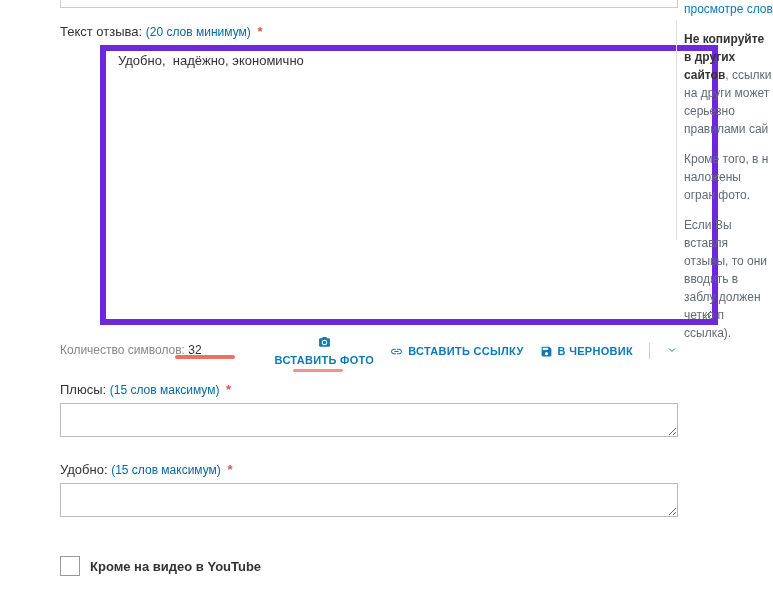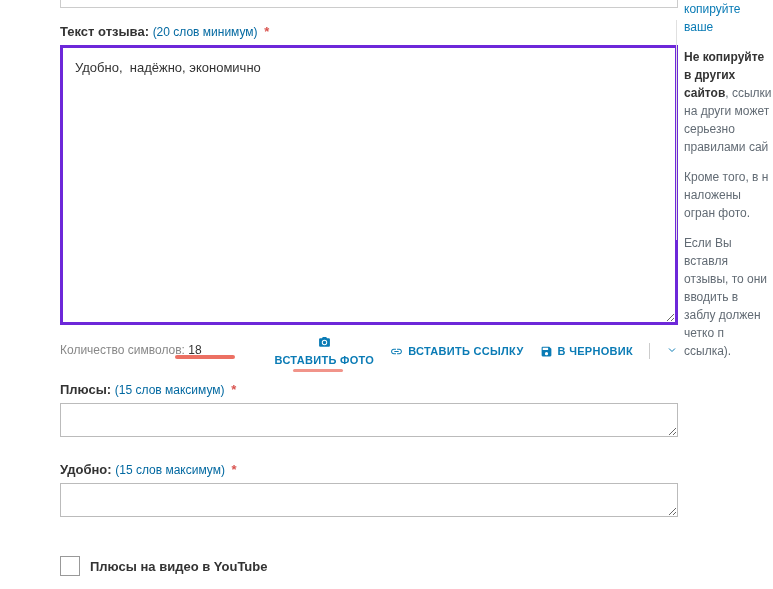--- a/index.html
+++ b/index.html
@@ -32,21 +32,21 @@
       border: 1px solid #ccc;
       border-top: none;
       background: #fff;
     }
     .section-label {
       font-size: 13px;
       color: #333;
       margin-bottom: 6px;
     }
     .section-label .bold {
-      font-weight: bold;
+      font-weight: normal;
       margin-top: 48px;
     }
     .section-label .hint {
       color: #0369a1;
       font-weight: normal;
       font-size: 12px;
     }
     .required {
       color: #d9534f;
       font-weight: bold;
@@ -54,27 +54,28 @@
     }
     .review-section {
       position: absolute;
       top: 24px;
       left: 0;
       width: 100%;
     }
     .textarea-main {
       width: 100%;
       height: 280px;
-      border: 3px solid #6d28d9;
-      padding: 12px 12px;
+      border: 6px solid #6d28d9;
+      padding: 2px 12px;
       font-size: 13px;
       color: #333;
       resize: both;
       font-family: Arial, sans-serif;
       outline: none;
+      margin-left: 40px;
     }
     .toolbar-row {
       display: flex;
       align-items: center;
       margin-top: 8px;
       font-size: 12px;
     }
     .char-count {
       color: #888;
       font-size: 12px;
@@ -228,21 +229,21 @@
       <span class="bold">Текст отзыва:</span>
       <span class="hint">(20 слов минимум)</span>
       <span class="required">*</span>
     </div>
     <textarea class="textarea-main" style="">Удобно,  надёжно, экономично</textarea>
 
     <div class="toolbar-row">
       <div>
         <span class="char-count">
           <span>Количество символов:</span>
-          <span class="num">18</span>
+          <span class="num">32</span>
         </span>
         <span class="red-underline"></span>
       </div>
 
       <div class="toolbar-actions">
         <span class="action-link action-photo-underline">
           <svg viewBox="0 0 24 24">
               <path d="M12 15.2a3.2 3.2 0 1 0 0-6.4 3.2 3.2 0 0 0 0 6.4zM9 2L7.17 4H4a2 2 0 0 0-2 2v12a2 2 0 0 0 2 2h16a2 2 0 0 0 2-2V6a2 2 0 0 0-2-2h-3.17L15 2H9zm3 15a5 5 0 1 1 0-10 5 5 0 0 1 0 10z"></path>
             </svg>
           <span>ВСТАВИТЬ ФОТО</span>
@@ -286,27 +287,27 @@
     <div class="section-label">
       <span class="bold">Удобно:</span>
       <span class="hint">(15 слов максимум)</span>
       <span class="required">*</span>
     </div>
     <textarea class="small-textarea" style=""></textarea>
   </div>
 
   <div class="youtube-row">
     <div class="checkbox"></div>
-    <span class="youtube-label">Плюсы на видео в YouTube</span>
+    <span class="youtube-label">Кроме на видео в YouTube</span>
   </div>
 </div>
 
 <div class="sidebar-divider"></div>
 
 <div class="sidebar">
-  <p class="first-line">копируйте ваше</p>
+  <p class="first-line">просмотре слов</p>
   <p>
     <span class="bold-dark">Не копируйте в</span>
     <span class="bold-dark">других сайтов</span><span>, ссылки на други может серьезно правилами сай</span>
   </p>
   <p>Кроме того, в н наложены огран фото.</p>
   <p>Если Вы вставля отзывы, то они вводить в заблу должен четко п ссылка).</p>
 </div>
 
 </body></html>

